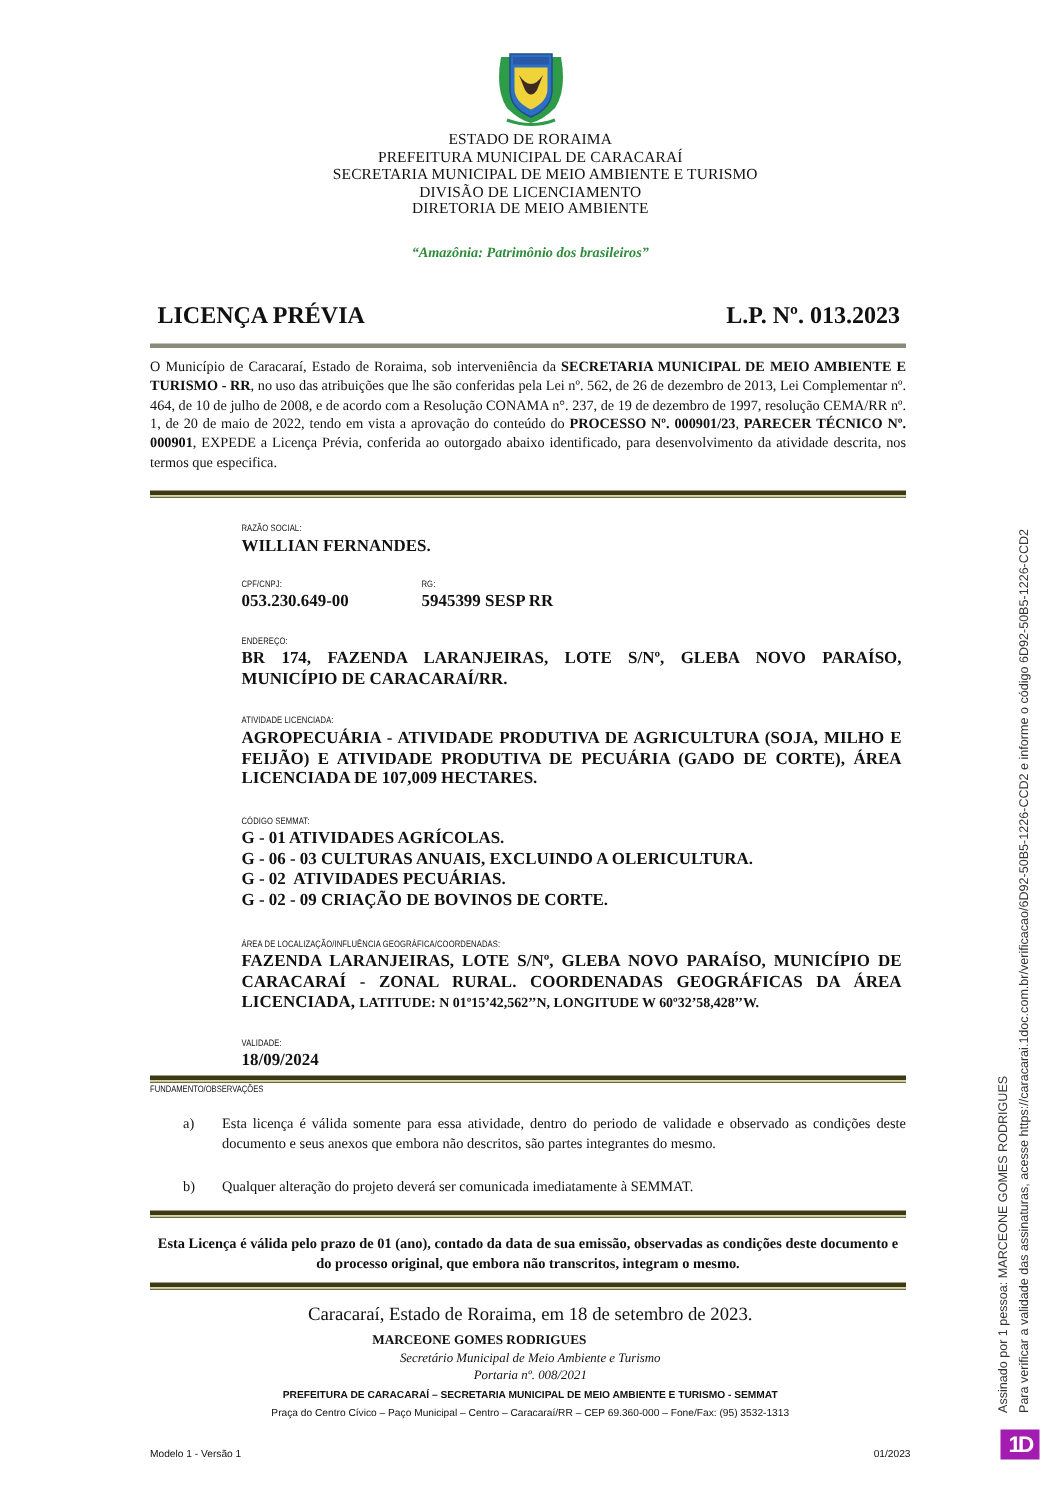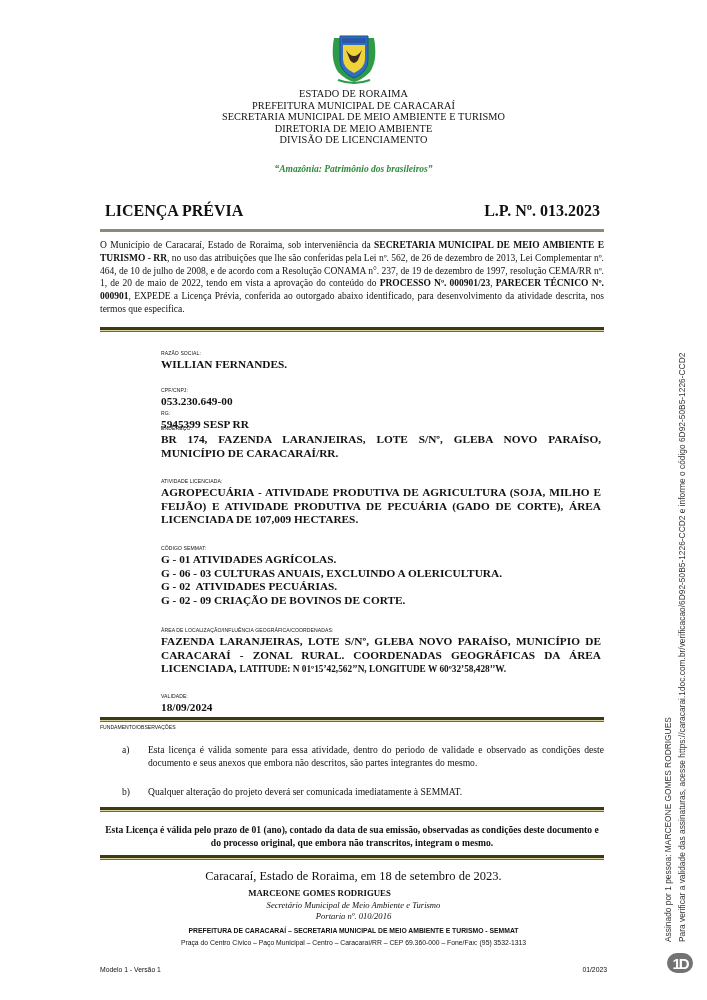--- a/index.html
+++ b/index.html
@@ -16,63 +16,63 @@
   .rule-thin { position: absolute; left: 100px; width: 504px; height: 3px; background: #8a8a7a; }
   .rule-double { position: absolute; left: 100px; width: 504px; height: 5px; border-top: 3px solid #3b3a14; border-bottom: 1px solid #6a6a40; box-sizing: border-box; }
   .rule-double::after { content: ""; display: block; height: 1px; background: #d8d4a0; }
 
   .intro { position: absolute; left: 100px; width: 504px; top: 239px; font-size: 9.5px; line-height: 12.8px; text-align: justify; }
 
   .field { position: absolute; left: 161px; width: 440px; }
   .lbl { font-family: "Liberation Sans", sans-serif; font-size: 6.2px; letter-spacing: 0.1px; transform: scaleX(0.82); transform-origin: left; white-space: nowrap; }
   .val { font-weight: bold; font-size: 11.3px; line-height: 13.6px; text-align: justify; margin-top: 2px; }
   .val .small { font-size: 9.3px; }
-  .two { display: flex; flex-direction: column; }
+  .two { display: flex; }
   .two > div:first-child { width: 120px; }
 
   .fund-label { position: absolute; left: 100px; top: 723px; font-family: "Liberation Sans", sans-serif; font-size: 6.2px; transform: scaleX(0.82); transform-origin: left; }
   .obs { position: absolute; left: 122px; width: 482px; font-size: 9.6px; line-height: 12.8px; display: flex; }
   .obs .m { width: 26px; flex-shrink: 0; }
   .obs .t { text-align: justify; }
 
   .validity { position: absolute; left: 100px; width: 504px; top: 823px; text-align: center; font-weight: bold; font-size: 9.6px; line-height: 13px; }
 
   .place { position: absolute; left: 0; width: 707px; top: 869px; text-align: center; font-size: 12.5px; }
   .sig-name { position: absolute; left: 0; width: 639px; top: 888px; text-align: center; font-size: 8.8px; font-weight: bold; }
   .sig-role { position: absolute; left: 0; width: 707px; top: 900px; text-align: center; font-size: 8.6px; font-style: italic; line-height: 11px; }
   .footer1 { position: absolute; left: 0; width: 707px; top: 927px; text-align: center; font-family: "Liberation Sans", sans-serif; font-weight: bold; font-size: 6.8px; }
   .footer2 { position: absolute; left: 0; width: 707px; top: 939px; text-align: center; font-family: "Liberation Sans", sans-serif; font-size: 6.8px; }
   .model { position: absolute; left: 100px; top: 966px; font-family: "Liberation Sans", sans-serif; font-size: 6.8px; }
   .version { position: absolute; right: 100px; top: 966px; font-family: "Liberation Sans", sans-serif; font-size: 6.8px; }
 
   .side { position: absolute; font-family: "Liberation Sans", sans-serif; font-size: 8.4px; color: #333; white-space: nowrap; transform-origin: left top; transform: rotate(-90deg); }
   .side1 { left: 663px; top: 942px; }
   .side2 { left: 677px; top: 942px; }
-  .logo1d { position: absolute; left: 667px; top: 953px; width: 26px; height: 20px; background: #737373; color: #fff; font-family: "Liberation Sans", sans-serif; font-weight: bold; font-size: 15px; display: flex; align-items: center; justify-content: center; letter-spacing: -2px; border-radius: 12px; }
+  .logo1d { position: absolute; left: 667px; top: 953px; width: 26px; height: 20px; background: #a21caf; color: #fff; font-family: "Liberation Sans", sans-serif; font-weight: bold; font-size: 15px; display: flex; align-items: center; justify-content: center; letter-spacing: -2px; }
 </style>
 </head>
 <body>
 
 <div class="page">
 
   <svg class="crest" viewBox="0 0 52 55">
     <path d="M6 8 Q2 30 10 42 Q18 50 26 52 Q34 50 42 42 Q50 30 46 8 Z" fill="#2e9b48"></path>
     <path d="M12 6 L40 6 L40 30 Q40 42 26 48 Q12 42 12 30 Z" fill="#2d6fc2" stroke="#1f4e8c" stroke-width="1"></path>
     <rect x="14" y="8" width="24" height="5" fill="#2a58a8"></rect>
     <path d="M15 15 L37 15 L37 29 Q37 38 26 43 Q15 38 15 29 Z" fill="#f0d23a"></path>
     <path d="M18 20 Q26 32 34 20 L30 30 Q26 36 22 30 Z" fill="#3a2a20"></path>
     <path d="M10 50 Q26 56 42 50" stroke="#2e9b48" stroke-width="2" fill="none"></path>
   </svg>
 
   <div class="header">
     <div>ESTADO DE RORAIMA</div>
     <div>PREFEITURA MUNICIPAL DE CARACARAÍ</div>
     <div class="bold">SECRETARIA MUNICIPAL DE MEIO AMBIENTE E TURISMO</div>
+    <div>DIVISÃO DE LICENCIAMENTO</div>
     <div>DIRETORIA DE MEIO AMBIENTE</div>
-    <div>DIVISÃO DE LICENCIAMENTO</div>
   </div>
   <div class="motto">“Amazônia: Patrimônio dos brasileiros”</div>
 
   <div class="title-row">
     <span>LICENÇA PRÉVIA</span>
     <span>L.P. Nº. 013.2023</span>
   </div>
   <div class="rule-thin" style="top:229px;"></div>
 
   <div class="intro">
@@ -140,21 +140,21 @@
   </div>
 
   <div class="rule-double" style="top:807px;"></div>
   <div class="validity">Esta Licença é válida pelo prazo de 01 (ano), contado da data de sua emissão, observadas as condições deste documento e do processo original, que embora não transcritos, integram o mesmo.</div>
   <div class="rule-double" style="top:855px;"></div>
 
   <div class="place">Caracaraí, Estado de Roraima, em 18 de setembro de 2023.</div>
   <div class="sig-name">MARCEONE GOMES RODRIGUES</div>
   <div class="sig-role">
     <div>Secretário Municipal de Meio Ambiente e Turismo</div>
-    <div>Portaria nº. 010/2016</div>
+    <div>Portaria nº. 008/2021</div>
   </div>
 
   <div class="footer1">PREFEITURA DE CARACARAÍ – SECRETARIA MUNICIPAL DE MEIO AMBIENTE E TURISMO - SEMMAT</div>
   <div class="footer2">Praça do Centro Cívico – Paço Municipal – Centro – Caracaraí/RR – CEP 69.360-000 – Fone/Fax: (95) 3532-1313</div>
   <div class="model">Modelo 1 - Versão 1</div>
   <div class="version">01/2023</div>
 
   <div class="side side1">Assinado por 1 pessoa: MARCEONE GOMES RODRIGUES</div>
   <div class="side side2">Para verificar a validade das assinaturas, acesse https://caracarai.1doc.com.br/verificacao/6D92-50B5-1226-CCD2 e informe o código 6D92-50B5-1226-CCD2</div>
   <div class="logo1d">1D</div>

